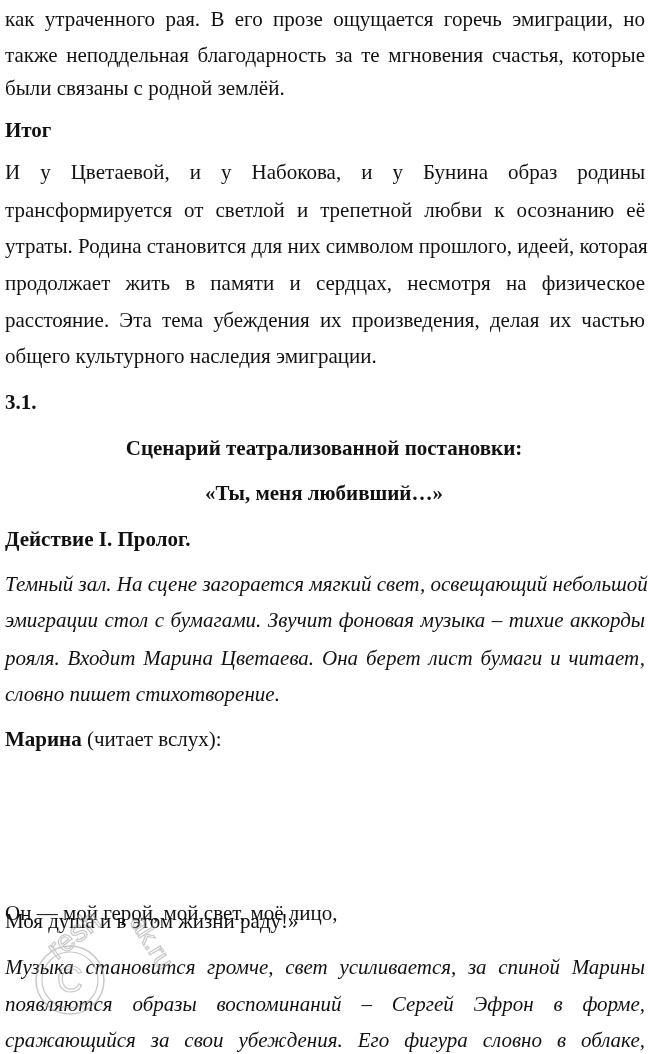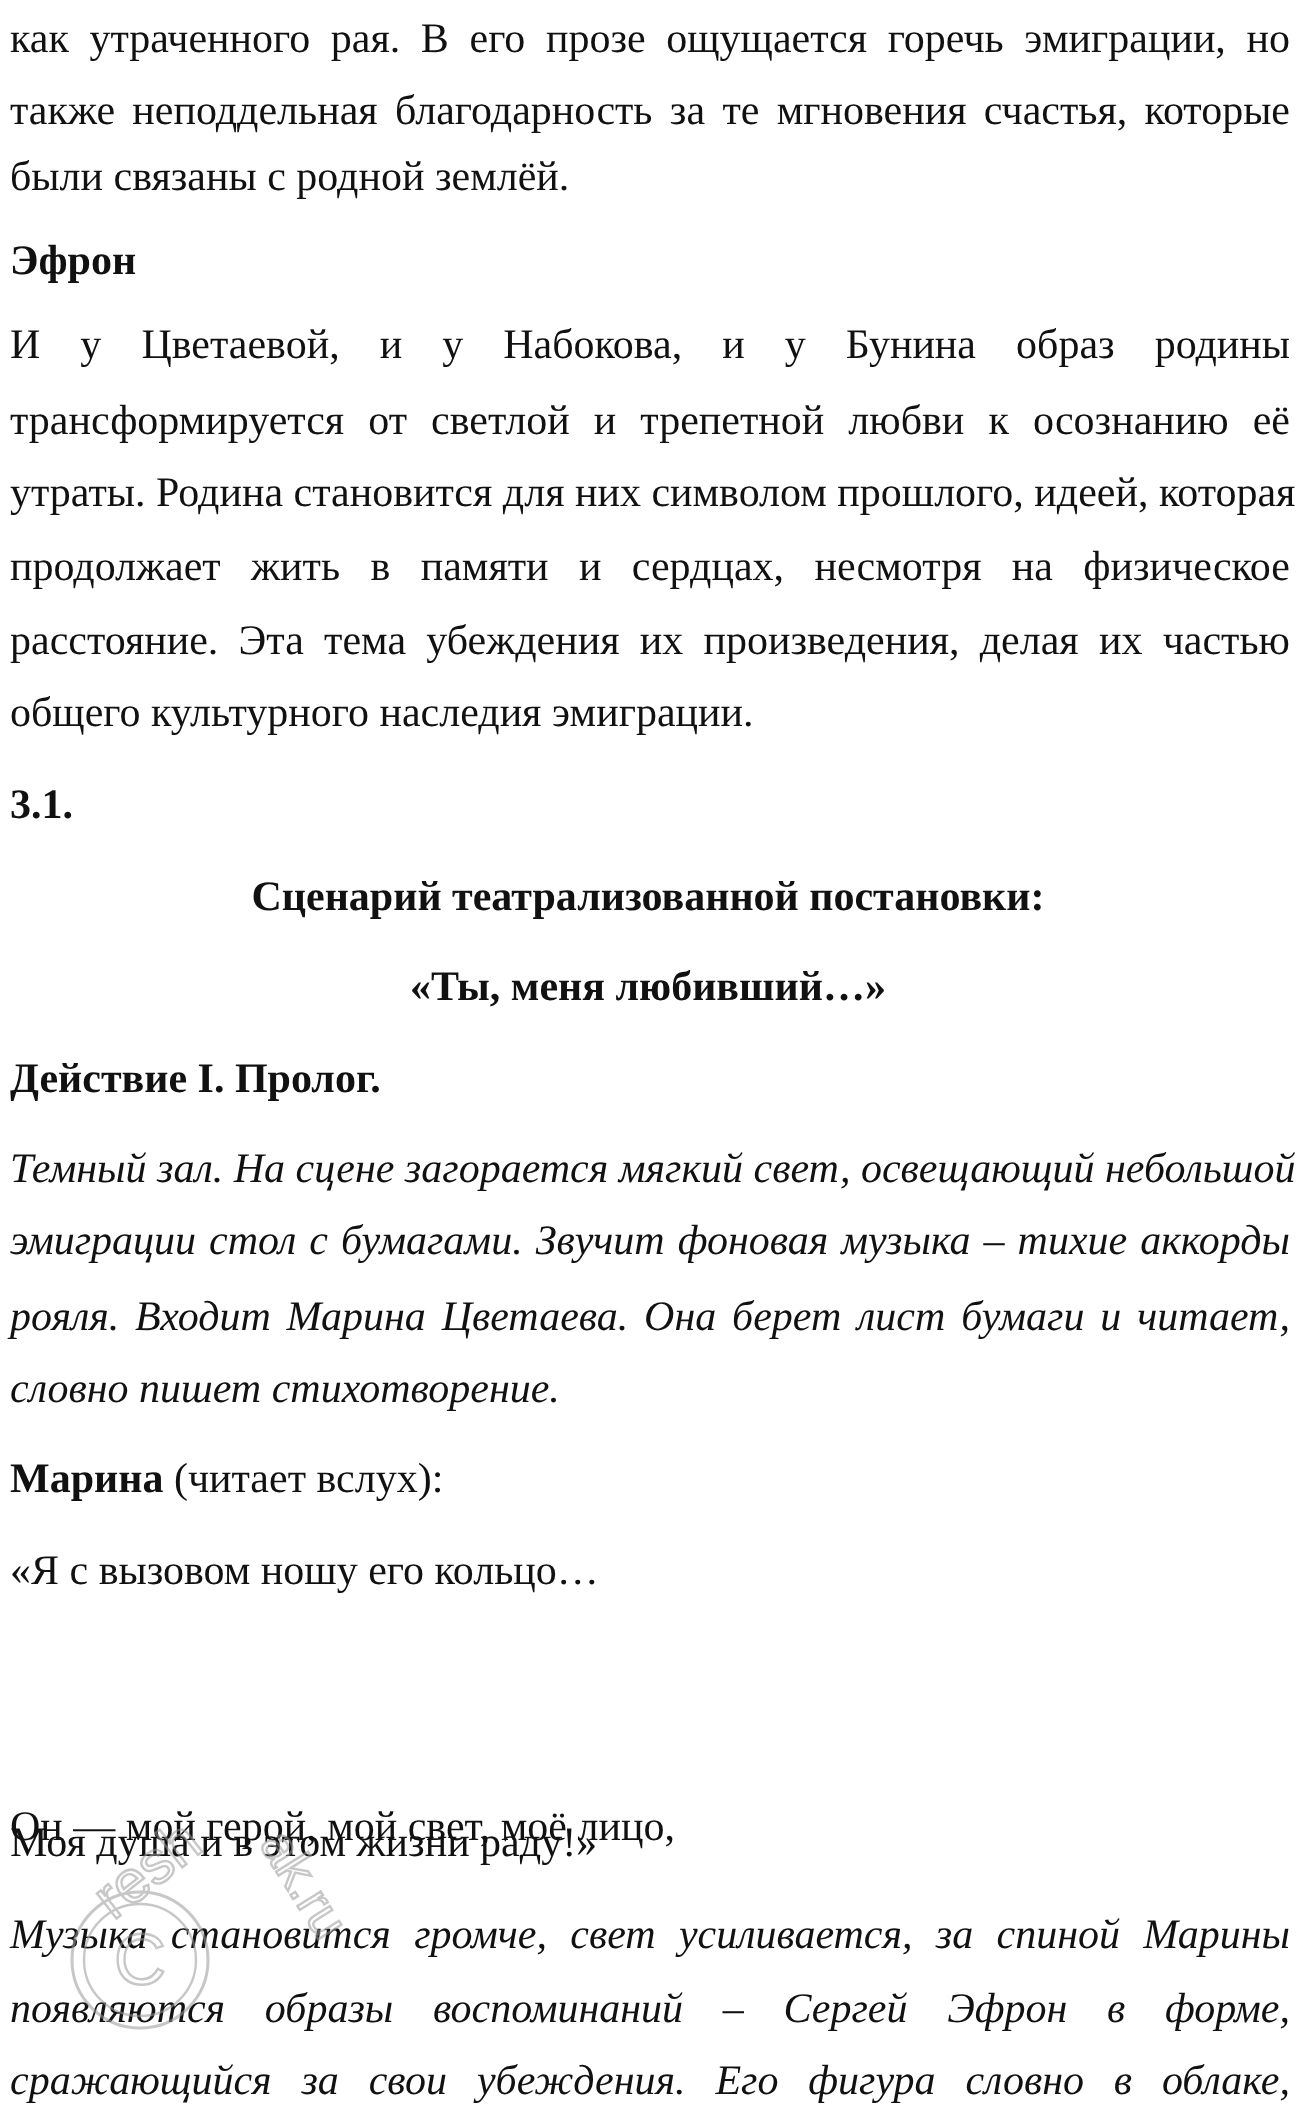--- a/index.html
+++ b/index.html
@@ -54,41 +54,40 @@
   </style>
 </head>
 <body>
 
 <div class="page">
 
   <div class="line just" style="top:6px;">как утраченного рая. В его прозе ощущается горечь эмиграции, но</div>
   <div class="line just" style="top:42px;">также неподдельная благодарность за те мгновения счастья, которые</div>
   <div class="line" style="top:75px;">были связаны с родной землёй.</div>
 
-  <div class="line bold" style="top:117px;">Эфрон</div>
+  <div class="line bold" style="top:117px;">Итог</div>
   <div class="line just" style="top:159px;">И у Цветаевой, и у Набокова, и у Бунина образ родины</div>
   <div class="line just" style="top:197px;">трансформируется от светлой и трепетной любви к осознанию её</div>
   <div class="line just" style="top:233px;">утраты. Родина становится для них символом прошлого, идеей, которая</div>
   <div class="line just" style="top:270px;">продолжает жить в памяти и сердцах, несмотря на физическое</div>
   <div class="line just" style="top:307px;">расстояние. Эта тема убеждения их произведения, делая их частью</div>
   <div class="line" style="top:343px;">общего культурного наследия эмиграции.</div>
 
   <div class="line bold" style="top:389px;">3.1.</div>
   <div class="line bold center" style="top:480px;">«Ты, меня любивший…»</div>
   <div class="line bold center" style="top:435px;">Сценарий театрализованной постановки:</div>
   <div class="line bold" style="top:526px;">Действие I. Пролог.</div>
 
   <div class="line just italic" style="top:571px;">Темный зал. На сцене загорается мягкий свет, освещающий небольшой</div>
   <div class="line just italic" style="top:607px;">эмиграции стол с бумагами. Звучит фоновая музыка – тихие аккорды</div>
   <div class="line just italic" style="top:645px;">рояля. Входит Марина Цветаева. Она берет лист бумаги и читает,</div>
   <div class="line italic" style="top:681px;">словно пишет стихотворение.</div>
 
   <div class="line" style="top:726px;"><span class="bold">Марина</span><span> (читает вслух):</span></div>
 
-  <div class="line" style="top:772px;">«Я с вызовом ношу его кольцо…</div>
   <div class="line" style="top:863px;margin-top:37px;">Он — мой герой, мой свет, моё лицо,</div>
   <div class="line" style="top:908px;">Моя душа и в этом жизни раду!»</div>
 
   <div class="line just italic" style="top:954px;">Музыка становится громче, свет усиливается, за спиной Марины</div>
   <div class="line just italic" style="top:991px;">появляются образы воспоминаний – Сергей Эфрон в форме,</div>
   <div class="line just italic" style="top:1027px;">сражающийся за свои убеждения. Его фигура словно в облаке,</div>
 
   <div class="watermark">
     <svg width="160" height="150" viewBox="0 0 160 150">
       <circle cx="48" cy="92" r="34" fill="none" stroke="#9a9a9a" stroke-width="1.5"></circle>

